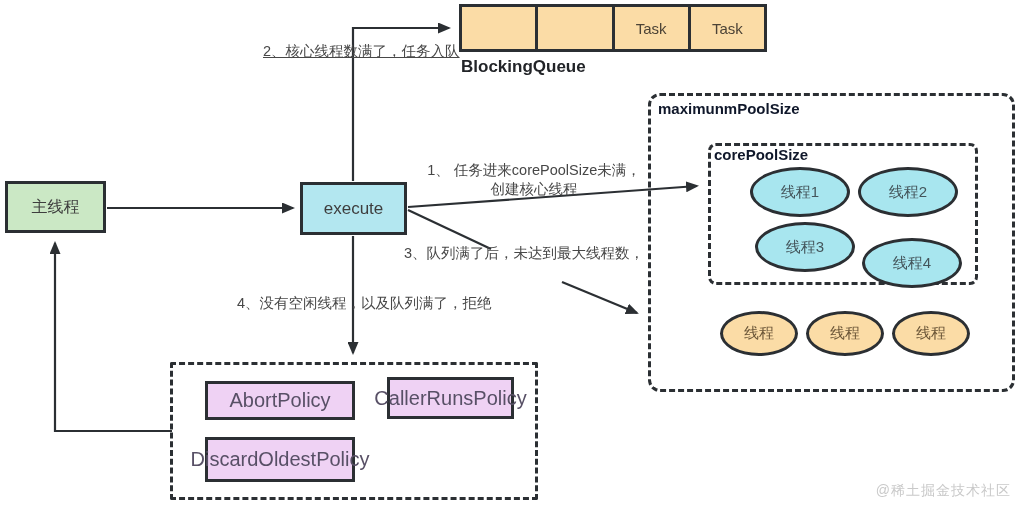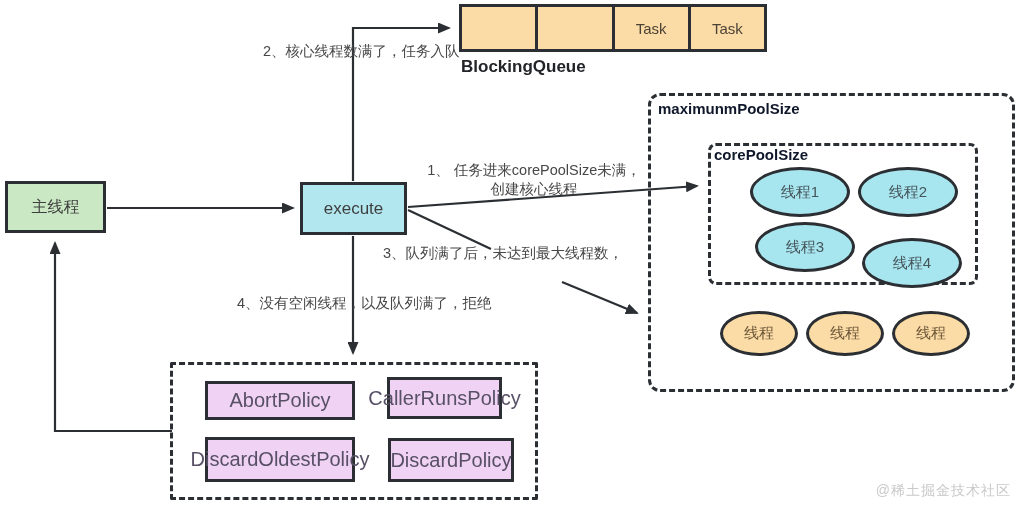--- a/index.html
+++ b/index.html
@@ -108,39 +108,39 @@
     position: absolute;
     background: #efd2f4;
     border: 3px solid #2b2f33;
     display: flex;
     align-items: center;
     justify-content: center;
     font-size: 20px;
     color: #585066;
   }
   .pol1 { left: 205px; top: 381px; width: 150px; height: 39px; }
-  .pol2 { left: 387px; top: 377px; width: 115px; height: 42px; }
+  .pol2 { left: 387px; top: 377px; width: 127px; height: 42px; }
   .pol3 { left: 205px; top: 437px; width: 150px; height: 45px; }
   .pol4 { left: 388px; top: 438px; width: 126px; height: 44px; }
 
   
   .step-label {
     position: absolute;
     font-size: 14.5px;
     color: #474747;
     white-space: nowrap;
   }
   .step-multi {
     text-align: center;
     line-height: 19px;
     white-space: normal;
   }
-  .lbl-2 { left: 263px; top: 42px; }
+  .lbl-2 { left: 263px; top: 42px; text-decoration: underline; }
   .lbl-1 { left: 425px; top: 161px; width: 218px; }
-  .lbl-3 { left: 382px; top: 244px; width: 242px; text-align: center; }
+  .lbl-3 { left: 403px; top: 244px; width: 242px; text-align: center; }
   .lbl-4 { left: 237px; top: 294px; }
 
   .watermark {
     position: absolute;
     right: 12px;
     bottom: 7px;
     font-size: 14px;
     color: #c9c9c9;
     letter-spacing: 1px;
   }
@@ -204,17 +204,16 @@
   <div class="ellipse cyan th4">线程4</div>
 
   <div class="ellipse orange ex1">线程</div>
   <div class="ellipse orange ex2">线程</div>
   <div class="ellipse orange ex3">线程</div>
 
   <div class="dashed box-policy"></div>
   <div class="policy pol1">AbortPolicy</div>
   <div class="policy pol2">CallerRunsPolicy</div>
   <div class="policy pol3">DiscardOldestPolicy</div>
-  <div class="policy pol4">DiscardPolicy</div>
 
   <div class="watermark">@稀土掘金技术社区</div>
 
 </div>
 
 </body></html>

